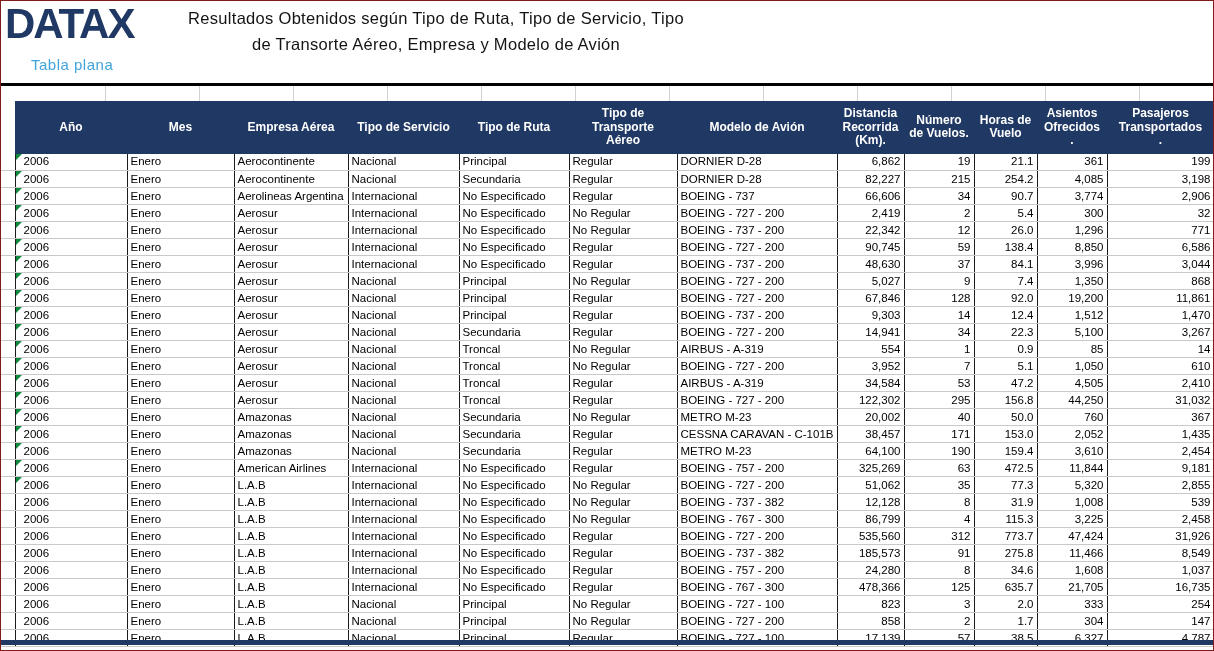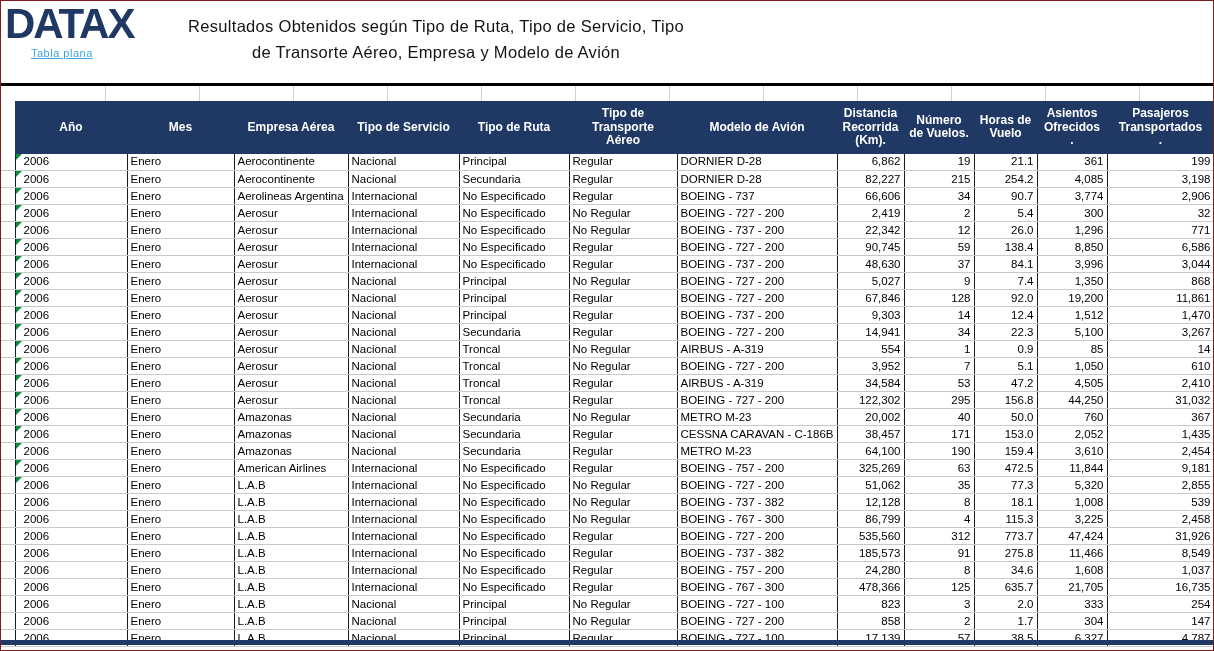--- a/index.html
+++ b/index.html
@@ -9,26 +9,25 @@
     background:#ffffff; border:1px solid #7f1d1d; overflow:hidden;
     font-family:"Liberation Sans","DejaVu Sans",sans-serif;
   }
   
   .brand { position:absolute; top:1px; left:4px; width:150px; }
   .brand-name {
     font-size:42px; font-weight:700; letter-spacing:-2px; line-height:44px;
     color:#1F3864;
   }
   .brand-sub {
-    font-size:11px; color:#41A4DC; margin-left:26px; margin-top:1px;
+    font-size:15px; color:#41A4DC; margin-left:26px; margin-top:10px;
     letter-spacing:0.5px;
-    text-decoration:underline;
   }
   .report-title {
-    position:absolute; top:12px; left:155px; width:560px;
+    position:absolute; top:4px; left:155px; width:560px;
     text-align:center; font-size:16.5px; line-height:26px; color:#141414;
     white-space:pre-line; letter-spacing:0.3px;
   }
   .rule { position:absolute; top:82px; left:0; width:1214px; height:3px; background:#000; }
   .spacer-row {
     position:absolute; top:85px; left:0; width:1214px; height:15px;
     background-image:repeating-linear-gradient(90deg,
       transparent 0px, transparent 93px, #d2d2d2 93px, #d2d2d2 94px);
     background-position:11px 0;
     border-bottom:0;
@@ -361,21 +360,21 @@
           <td class="ar">367</td>
         </tr>
         <tr>
           <td class="gutter"></td>
           <td class="al year"><span class="flag"></span>2006</td>
           <td class="al">Enero</td>
           <td class="al">Amazonas</td>
           <td class="al">Nacional</td>
           <td class="al">Secundaria</td>
           <td class="al">Regular</td>
-          <td class="al">CESSNA CARAVAN - C-186B</td>
+          <td class="al">CESSNA CARAVAN - C-101B</td>
           <td class="ar">38,457</td>
           <td class="ar">171</td>
           <td class="ar">153.0</td>
           <td class="ar">2,052</td>
           <td class="ar">1,435</td>
         </tr>
         <tr>
           <td class="gutter"></td>
           <td class="al year"><span class="flag"></span>2006</td>
           <td class="al">Enero</td>
@@ -424,21 +423,21 @@
           <td class="gutter"></td>
           <td class="al year">2006</td>
           <td class="al">Enero</td>
           <td class="al">L.A.B</td>
           <td class="al">Internacional</td>
           <td class="al">No Especificado</td>
           <td class="al">No Regular</td>
           <td class="al">BOEING - 737 - 382</td>
           <td class="ar">12,128</td>
           <td class="ar">8</td>
-          <td class="ar">18.1</td>
+          <td class="ar">31.9</td>
           <td class="ar">1,008</td>
           <td class="ar">539</td>
         </tr>
         <tr>
           <td class="gutter"></td>
           <td class="al year">2006</td>
           <td class="al">Enero</td>
           <td class="al">L.A.B</td>
           <td class="al">Internacional</td>
           <td class="al">No Especificado</td>

